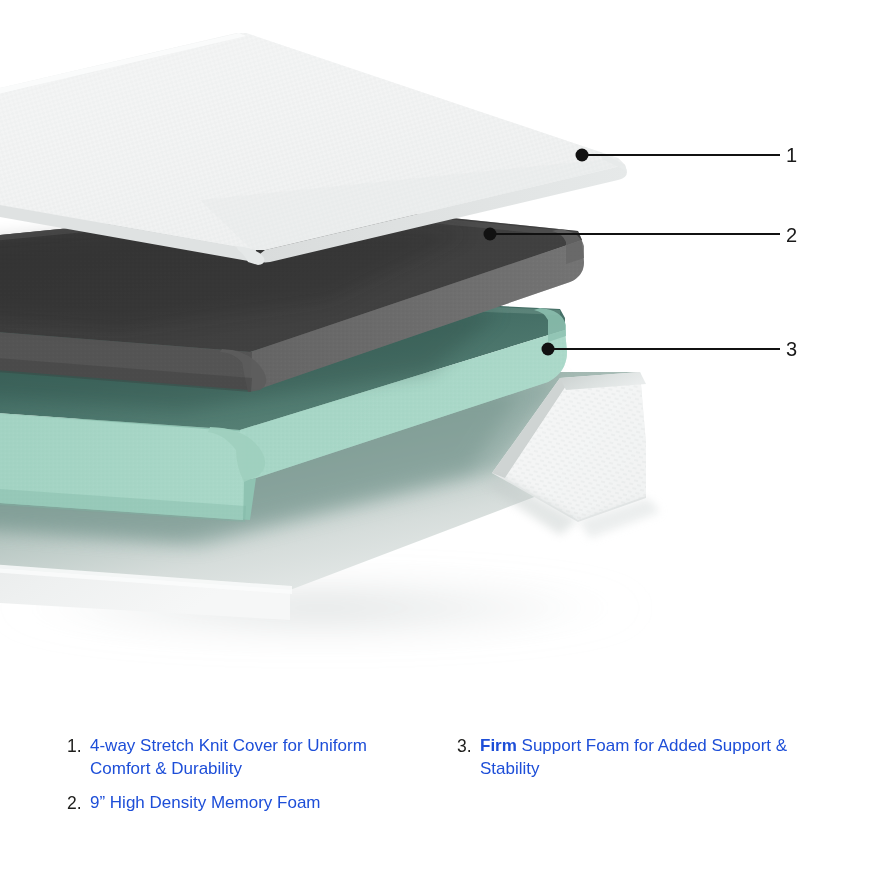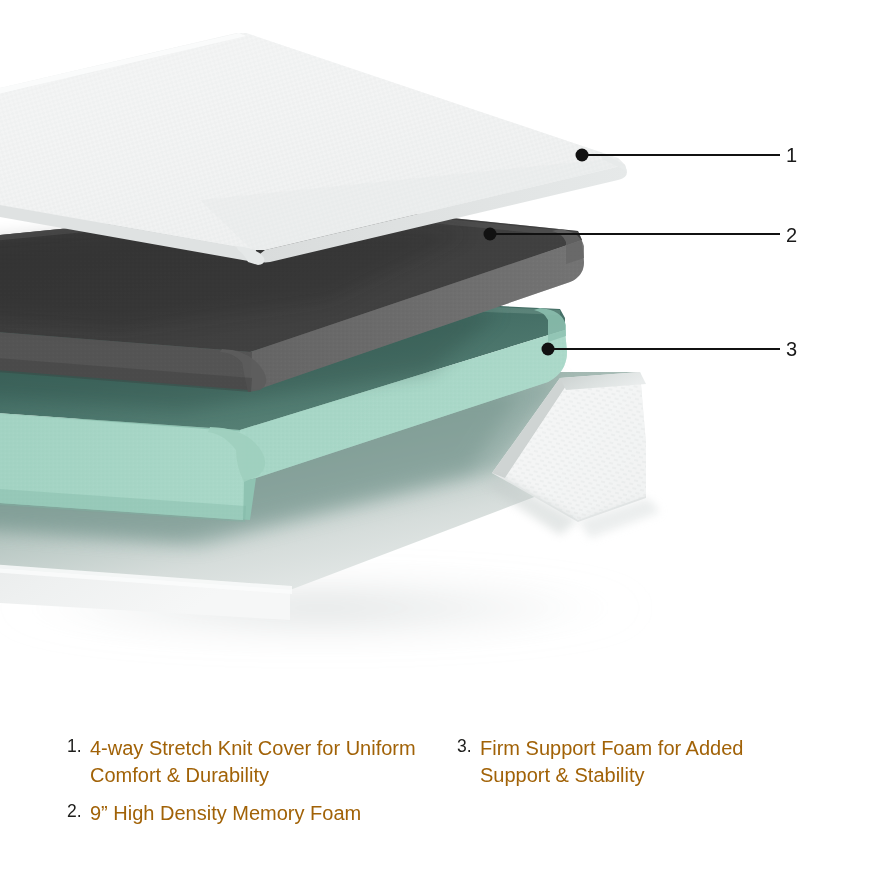--- a/index.html
+++ b/index.html
@@ -48,24 +48,24 @@
     color:#1d1d1b;
   }
   .legend-marker{
     flex:0 0 auto;
     width:23px;
     color:#1d1d1b;
     font-size:17.5px;
   }
   .legend-text{
     flex:1 1 auto;
-    color:#a16207;
-    font-size:20px;
-  }
-  .legend-text b{font-weight:400;}
+    color:#1d4ed8;
+    font-size:17px;
+  }
+  .legend-text b{font-weight:700;}
 </style>
 </head>
 <body>
 
 <div id="stage">
 
   <svg id="illustration" viewBox="0 0 887 700" xmlns="http://www.w3.org/2000/svg">
     <defs>
 
       <pattern id="knitTex" width="6" height="6" patternUnits="userSpaceOnUse" patternTransform="rotate(28)">

